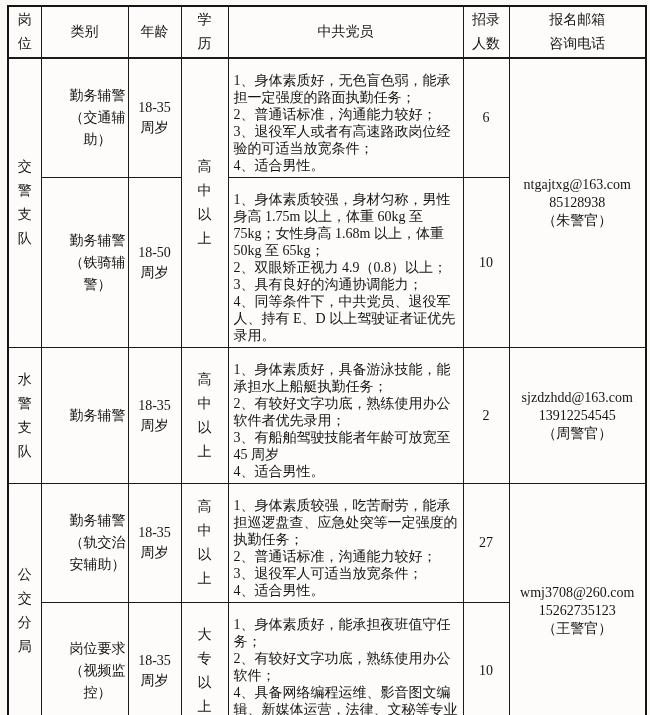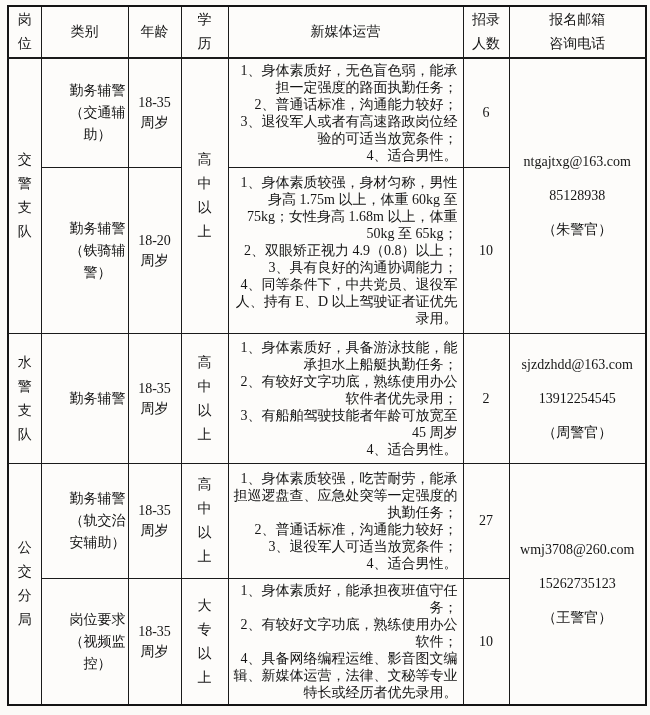--- a/index.html
+++ b/index.html
@@ -52,33 +52,33 @@
     white-space: pre-line;
     line-height: 22px;
     padding-left: 28px;
   }
   td.age {
     text-align: center;
     white-space: pre-line;
     line-height: 20px;
   }
   td.req {
-    text-align: right;
+    text-align: left;
     white-space: pre-line;
     line-height: 17px;
-    padding: 3px 5px 3px 5px;
+    padding: 13px 5px 3px 5px;
     vertical-align: middle;
   }
   td.num {
     text-align: center;
   }
   td.contact {
     text-align: center;
     white-space: pre-line;
-    line-height: 34px;
+    line-height: 18px;
   }
 </style>
 </head>
 <body>
 
 <table class="recruit">
   <colgroup>
     <col style="width:33px">
     <col style="width:87px">
     <col style="width:53px">
@@ -89,21 +89,21 @@
   </colgroup>
 
   <tbody>
       <tr class="r-header">
     <th>岗
 位</th>
     <th>类别</th>
     <th>年龄</th>
     <th>学
 历</th>
-    <th>新媒体运营</th>
+    <th>中共党员</th>
     <th>招录
 人数</th>
     <th>报名邮箱
 咨询电话</th>
   </tr>
 
   <tr class="r1">
     <td class="vtext" rowspan="2">交
 警
 支
@@ -124,21 +124,21 @@
     <td class="num">6</td>
     <td class="contact" rowspan="2">ntgajtxg@163.com
 85128938
 （朱警官）</td>
   </tr>
 
   <tr class="r2">
     <td class="cat">勤务辅警
 （铁骑辅
 警）</td>
-    <td class="age">18-20
+    <td class="age">18-50
 周岁</td>
     <td class="req">1、身体素质较强，身材匀称，男性身高 1.75m 以上，体重 60kg 至 75kg；女性身高 1.68m 以上，体重 50kg 至 65kg；
 2、双眼矫正视力 4.9（0.8）以上；
 3、具有良好的沟通协调能力；
 4、同等条件下，中共党员、退役军人、持有 E、D 以上驾驶证者证优先录用。</td>
     <td class="num">10</td>
   </tr>
 
   <tr class="r3">
     <td class="vtext">水

